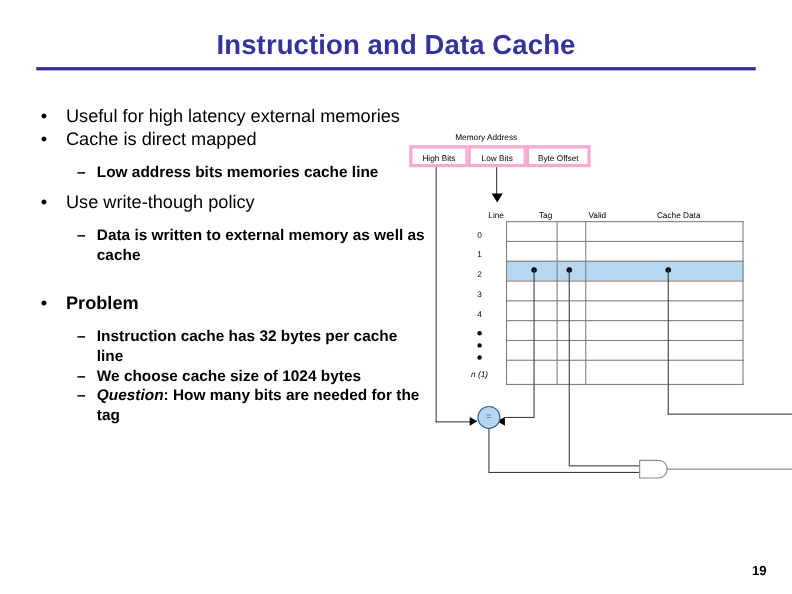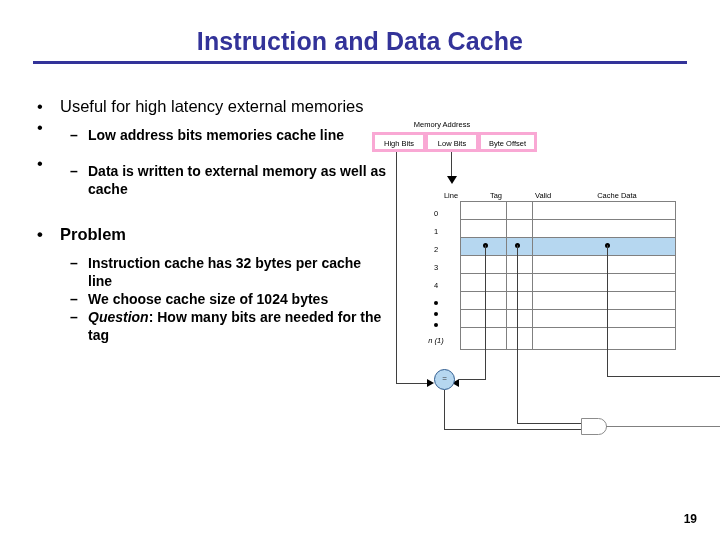--- a/index.html
+++ b/index.html
@@ -203,33 +203,35 @@
 
 <div id="body-text">
 
   <div class="b1">
     <span class="mark">•</span>
     <span>Useful for high latency external memories</span>
   </div>
 
   <div class="b1">
     <span class="mark">•</span>
+    <span>Cache is direct mapped</span>
   </div>
 
   <div class="gap-s"></div>
 
   <div class="b2">
     <span class="mark">–</span>
     <span>Low address bits memories cache line</span>
   </div>
 
   <div class="gap-s"></div>
 
   <div class="b1">
     <span class="mark">•</span>
+    <span>Use write-though policy</span>
   </div>
 
   <div class="gap-s"></div>
 
   <div class="b2">
     <span class="mark">–</span>
     <span>Data is written to external memory as well as cache</span>
   </div>
 
   <div class="gap-m"></div>

